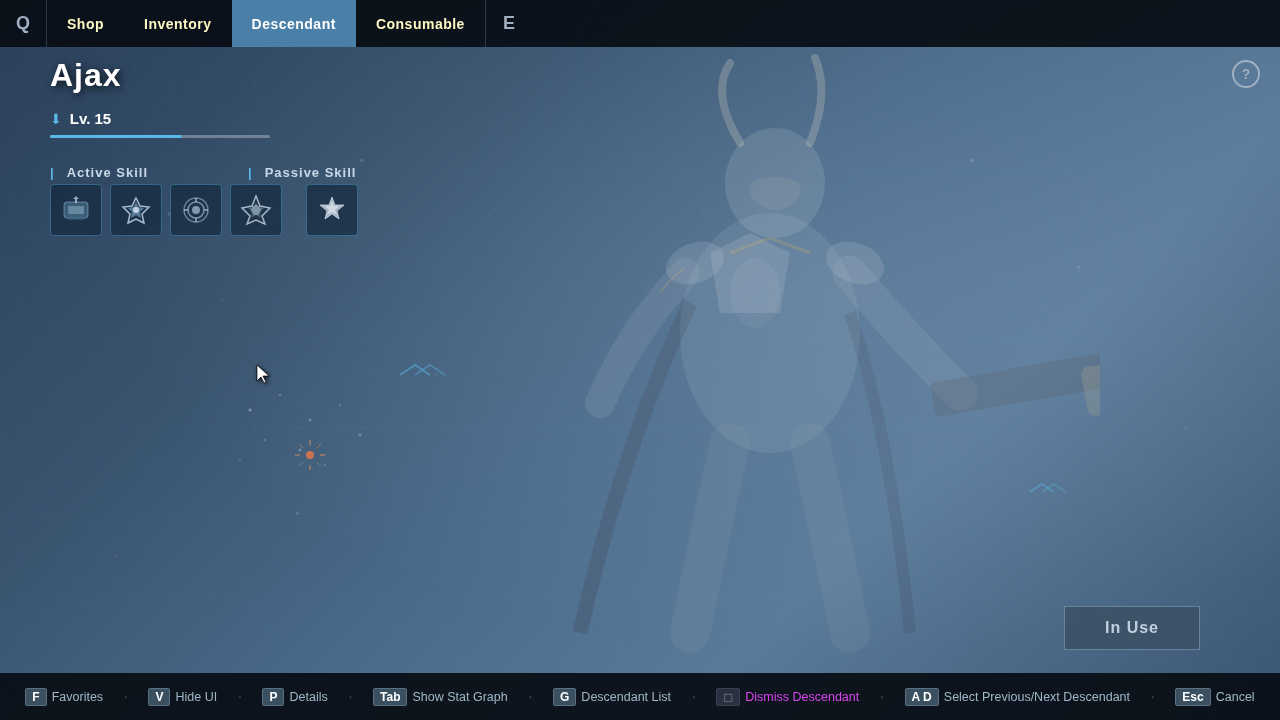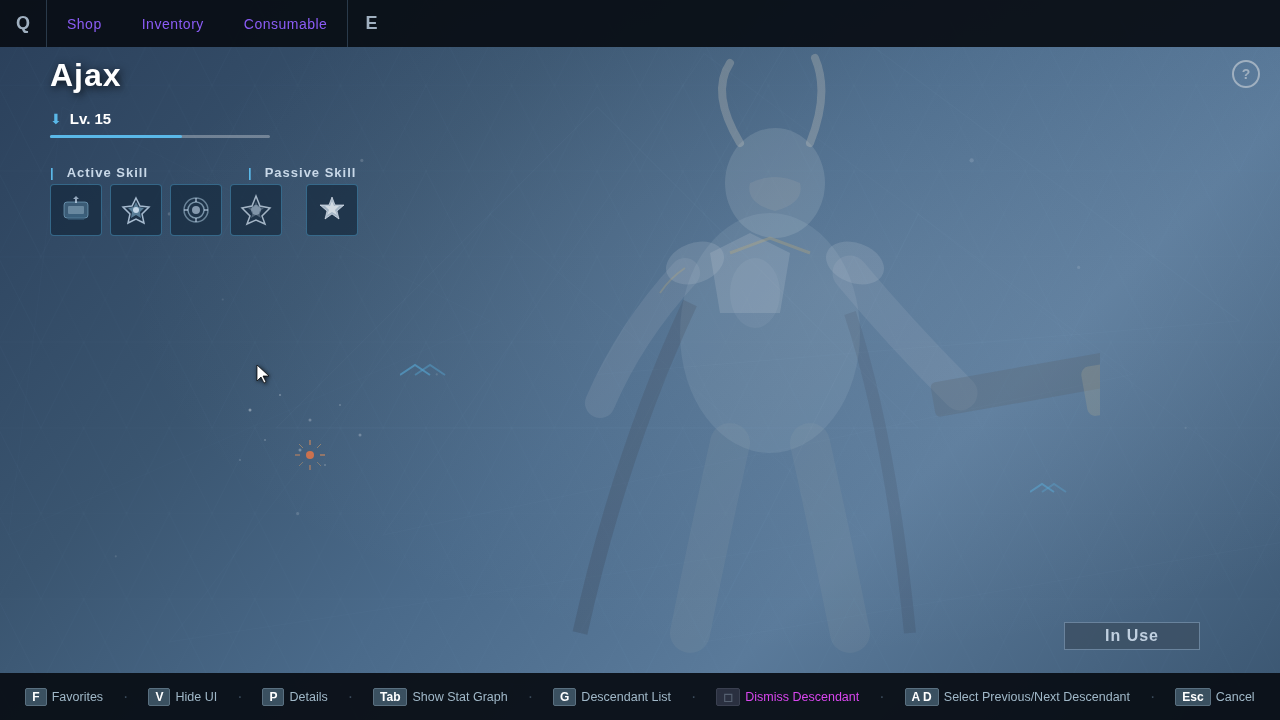--- a/index.html
+++ b/index.html
@@ -44,23 +44,23 @@
       display: flex;
       align-items: stretch;
       z-index: 100;
     }
 
     .nav-item {
       display: flex;
       align-items: center;
       justify-content: center;
       padding: 0 20px;
-      color: #8b5cf6;
+      color: #fef9c3;
       font-size: 14px;
-      font-weight: 400;
+      font-weight: 700;
       cursor: pointer;
       letter-spacing: 0.5px;
       transition: color 0.2s;
       white-space: nowrap;
     }
 
     .nav-item.active {
       background: #4a7fa8;
       color: #ffffff;
       font-weight: 700;
@@ -238,21 +238,21 @@
 
     
     .in-use-btn {
       position: absolute;
       bottom: 70px;
       right: 80px;
       z-index: 60;
       background: rgba(60, 80, 100, 0.85);
       border: 1px solid rgba(150, 180, 210, 0.5);
       color: #c0d0e0;
-      padding: 4px 40px;
+      padding: 12px 40px;
       font-size: 16px;
       font-weight: 600;
       letter-spacing: 1px;
       cursor: default;
       margin-left: 20px;
     }
 
     
     .help-icon {
       position: absolute;
@@ -490,20 +490,23 @@
 <nav class="topnav">
   <div class="nav-icon">
     <span>Q</span>
   </div>
   <div class="nav-item">
     <span>Shop</span>
   </div>
   <div class="nav-item">
     <span>Inventory</span>
   </div>
+  <div class="nav-item active">
+    <span>Descendant</span>
+  </div>
   <div class="nav-item">
     <span>Consumable</span>
   </div>
   <div class="nav-icon right">
     <span>E</span>
   </div>
 </nav>
 
 <div class="char-info">
   <div class="char-name-row">

